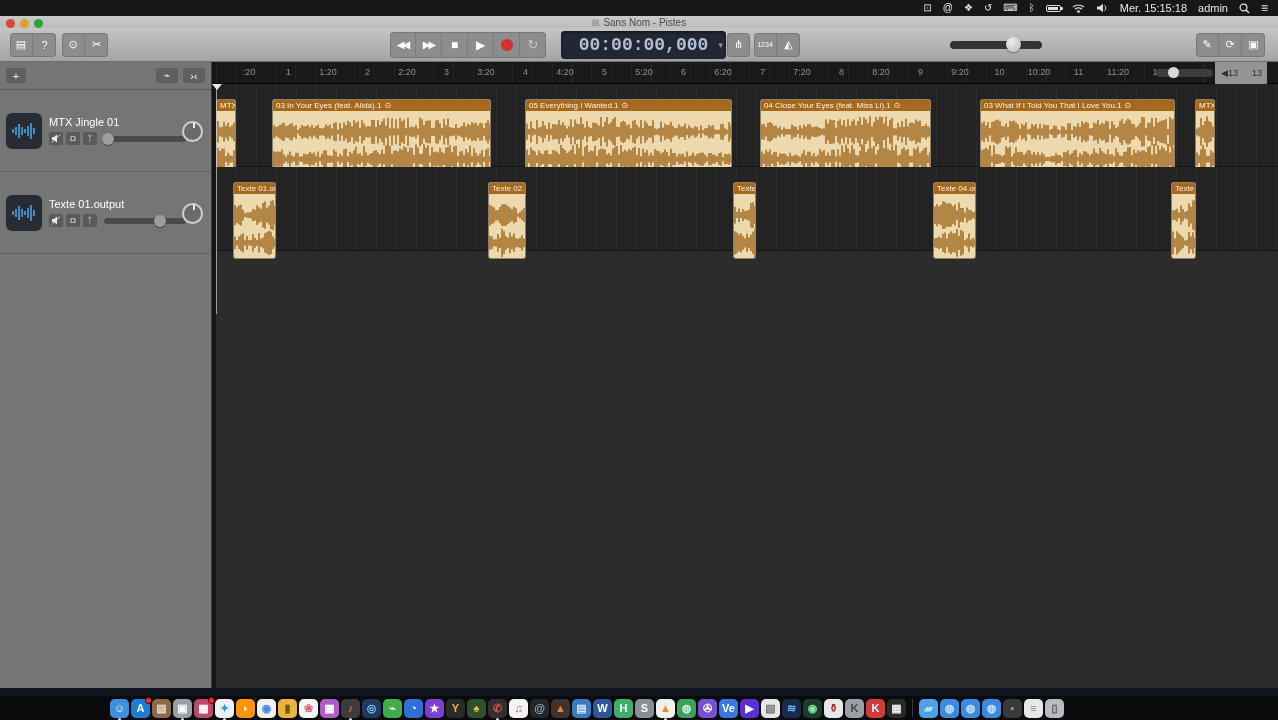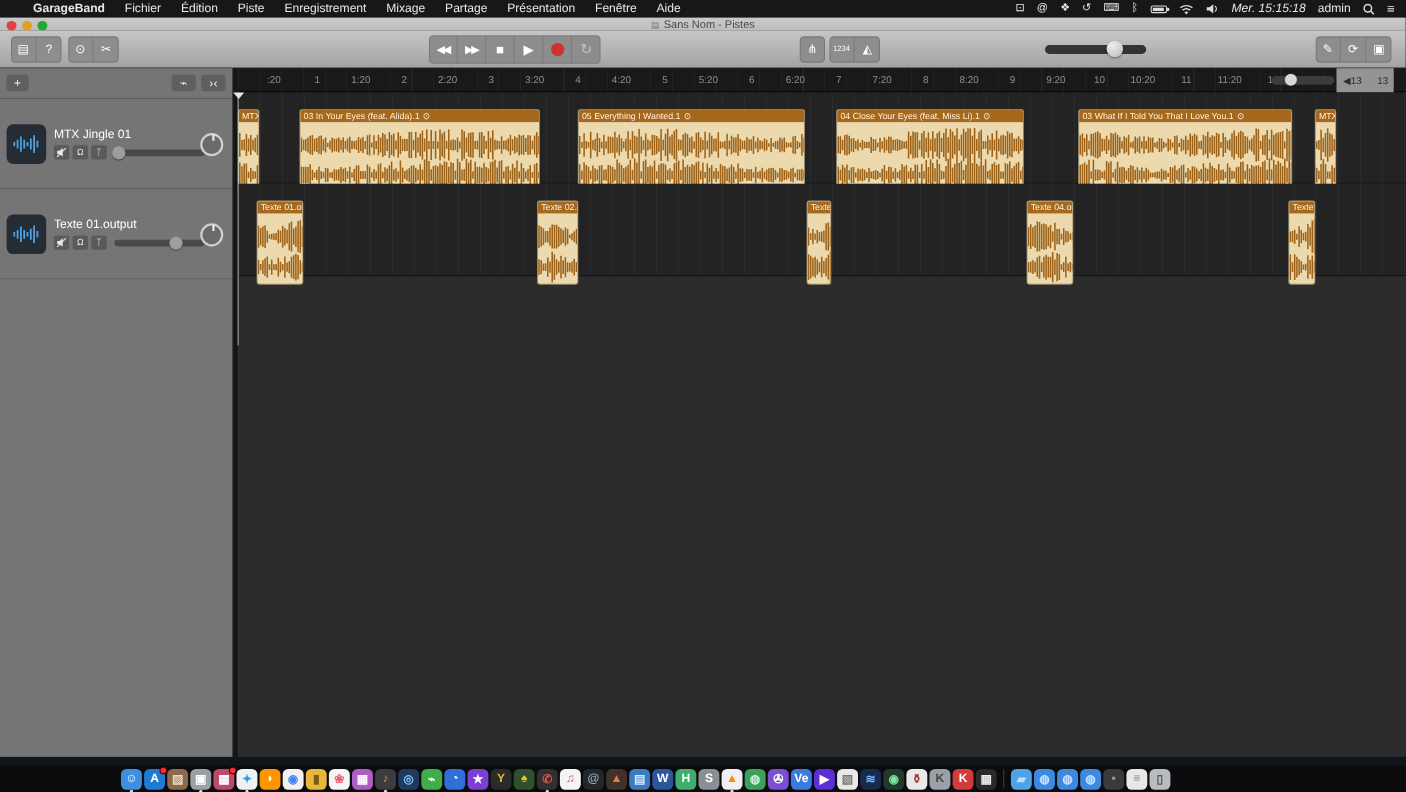--- a/index.html
+++ b/index.html
@@ -66,40 +66,39 @@
   .dicon{width:19px;height:19px;border-radius:5px;display:flex;align-items:center;justify-content:center;font-size:11px;font-weight:bold;position:relative;flex:0 0 auto;}
   .dicon .badge{position:absolute;top:-2px;right:-2px;width:7px;height:7px;background:#e33;border-radius:50%;border:1px solid #500;}
   .dicon .run{position:absolute;bottom:-3px;left:8px;width:3px;height:3px;border-radius:50%;background:#ddd;}
   .ddiv{width:1px;height:18px;background:#3a3a3a;margin:0 4px;flex:0 0 auto;}
 </style>
 </head>
 <body>
 
 <div class="menubar">
   <span class="apple"></span>
-  <span id="menu-items"><span class="mi bold">GarageBand</span><span class="mi">Fichier</span><span class="mi">Édition</span><span class="mi">Piste</span><span class="mi">Enregistrement</span><span class="mi">Mixage</span><span class="mi">Partage</span><span class="mi">Présentation</span><span class="mi">Fenêtre</span><span class="mi">Aide</span></span>
   <span class="mb-right">
     <span id="status-icons" style="display:flex;gap:11px;align-items:center;">
         <span class="sic">⊡</span>
         <span class="sic">@</span>
         <span class="sic">❖</span>
         <span class="sic">↺</span>
         <span class="sic">⌨</span>
         <span class="sic">ᛒ</span>
       </span>
     <span class="battery"></span>
     <svg width="13" height="10">
         <path d="M1 4a9 9 0 0 1 11 0M3 6.2a6 6 0 0 1 7 0M5 8.4a3 3 0 0 1 3 0" stroke="#ddd" fill="none" stroke-width="1.2"></path>
         <circle cx="6.5" cy="9.3" r=".9" fill="#ddd"></circle>
       </svg>
     <svg width="13" height="10">
         <path d="M1 3.5h2.5L7 .8v8.4L3.5 6.5H1z" fill="#ddd"></path>
         <path d="M8.5 2.5c1.8 1.4 1.8 3.6 0 5" stroke="#ddd" fill="none" stroke-width="1"></path>
       </svg>
-    <span class="sic" style="font-size:11px;font-style:italic;">Mer. 15:15:18</span>
+    <span class="sic" style="font-size:11px;">Mer. 15:15:18</span>
     <span class="sic" style="font-size:11px;">admin</span>
     <svg width="11" height="11">
         <circle cx="4.5" cy="4.5" r="3.4" stroke="#ddd" fill="none" stroke-width="1.3"></circle>
         <path d="M7 7l3 3" stroke="#ddd" stroke-width="1.4"></path>
       </svg>
     <span class="sic" style="font-size:12px;">≡</span>
   </span>
 </div>
 
 <div class="titlebar">
@@ -126,20 +125,24 @@
     <span class="tbtn">◀◀</span>
     <span class="tbtn">▶▶</span>
     <span class="tbtn" style="letter-spacing:0;font-size:12px;">■</span>
     <span class="tbtn" style="letter-spacing:0;font-size:12px;">▶</span>
     <span class="tbtn" style="letter-spacing:0;">
         <span style="width:12px;height:12px;border-radius:50%;background:#d03030;display:block;"></span>
       </span>
     <span class="tbtn" style="letter-spacing:0;color:#c4c4c4;font-size:13px;">↻</span>
   </div>
 
+  <div class="lcd" style="position:absolute;left:557px;">
+    <span class="time">00:00:00,000</span>
+    <span class="chev">▾</span>
+  </div>
 
   <div class="seg" style="position:absolute;left:727px;">
     <span class="tbtn">⋔</span>
   </div>
   <div class="seg" style="position:absolute;left:754px;">
     <span class="tbtn" style="font-size:7px;">1234</span>
     <span class="tbtn">◭</span>
   </div>
 
   <div class="mvol">

